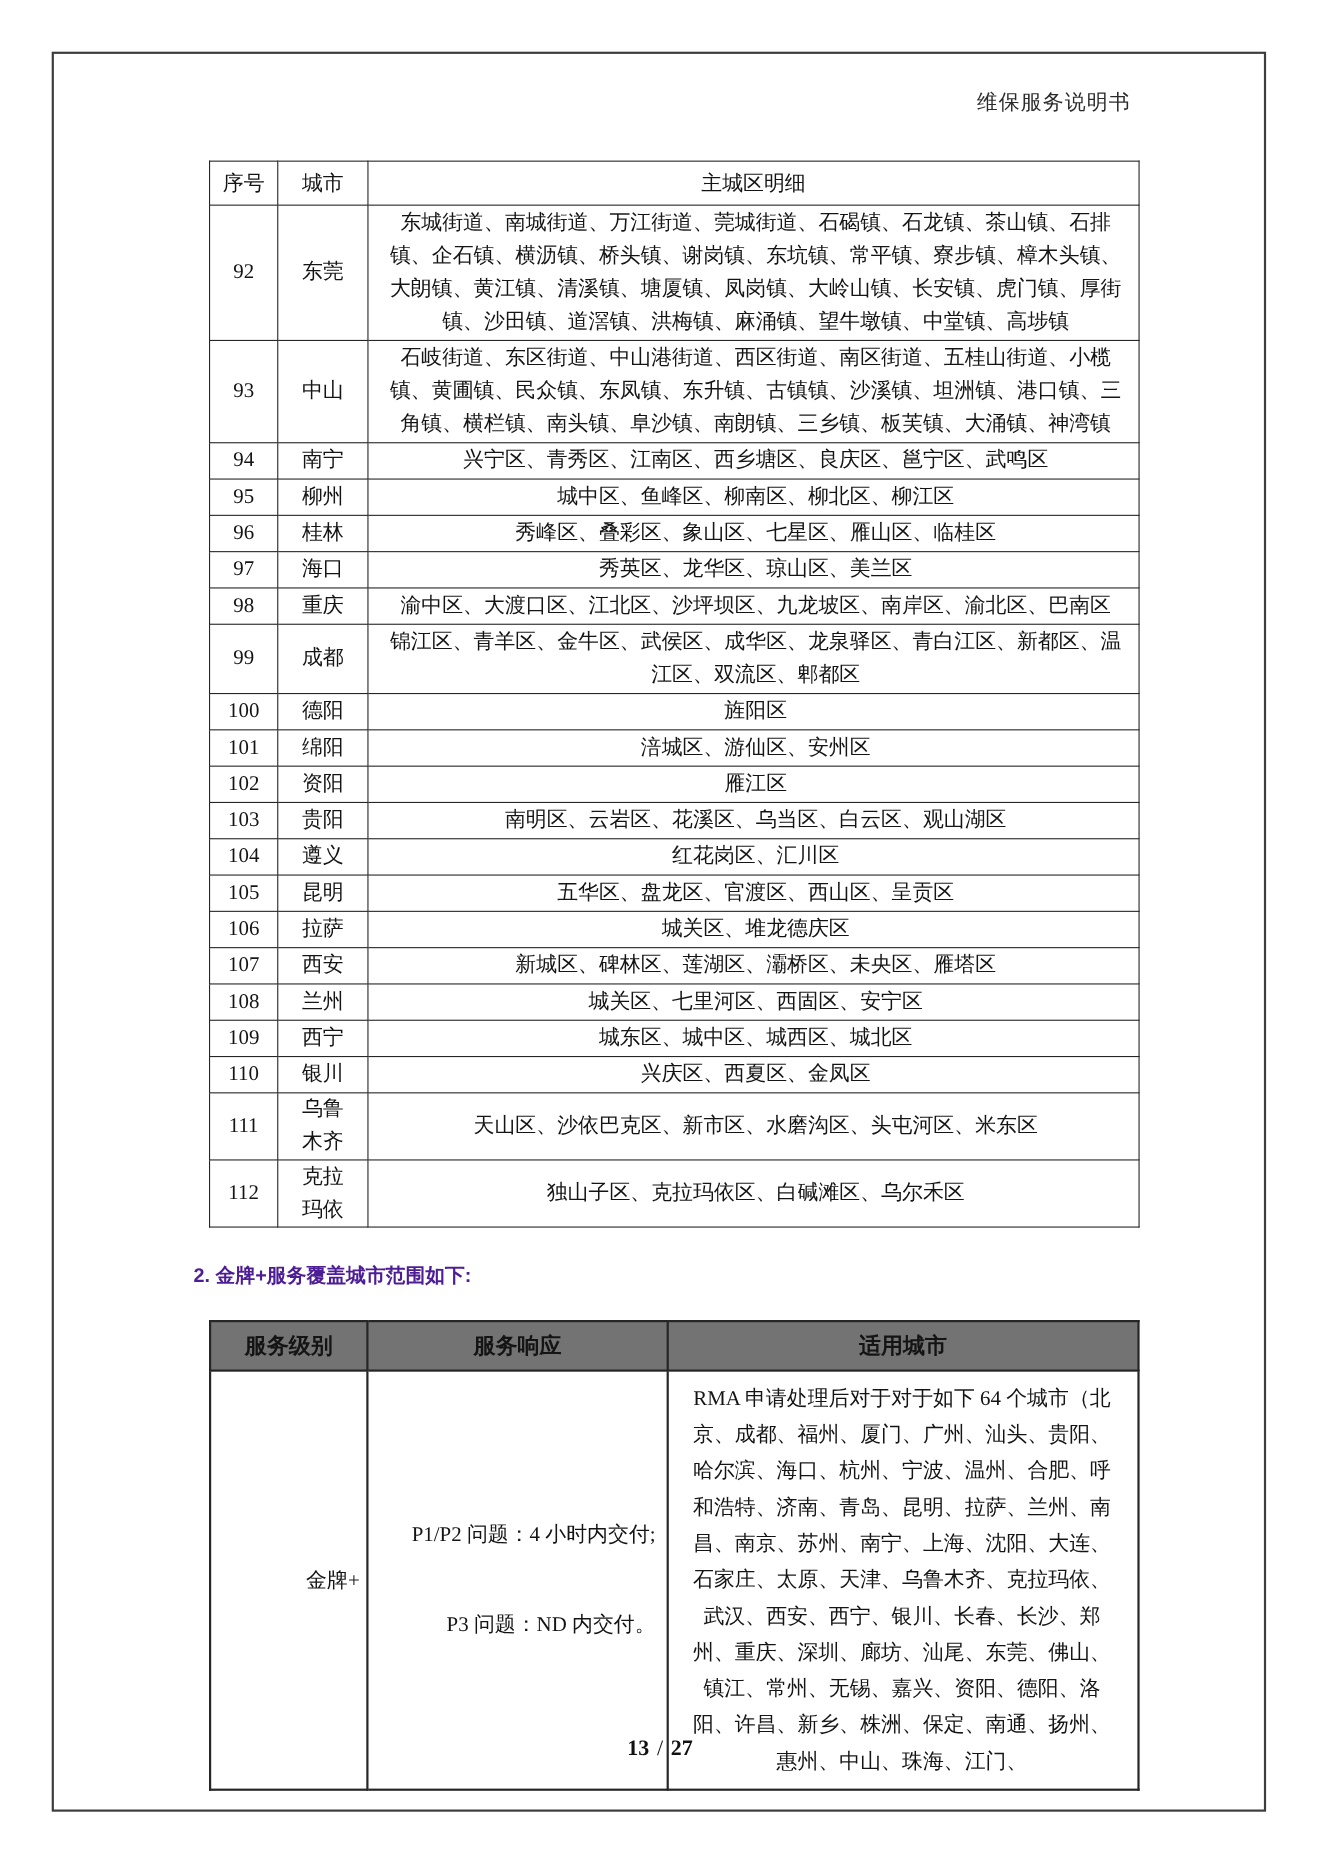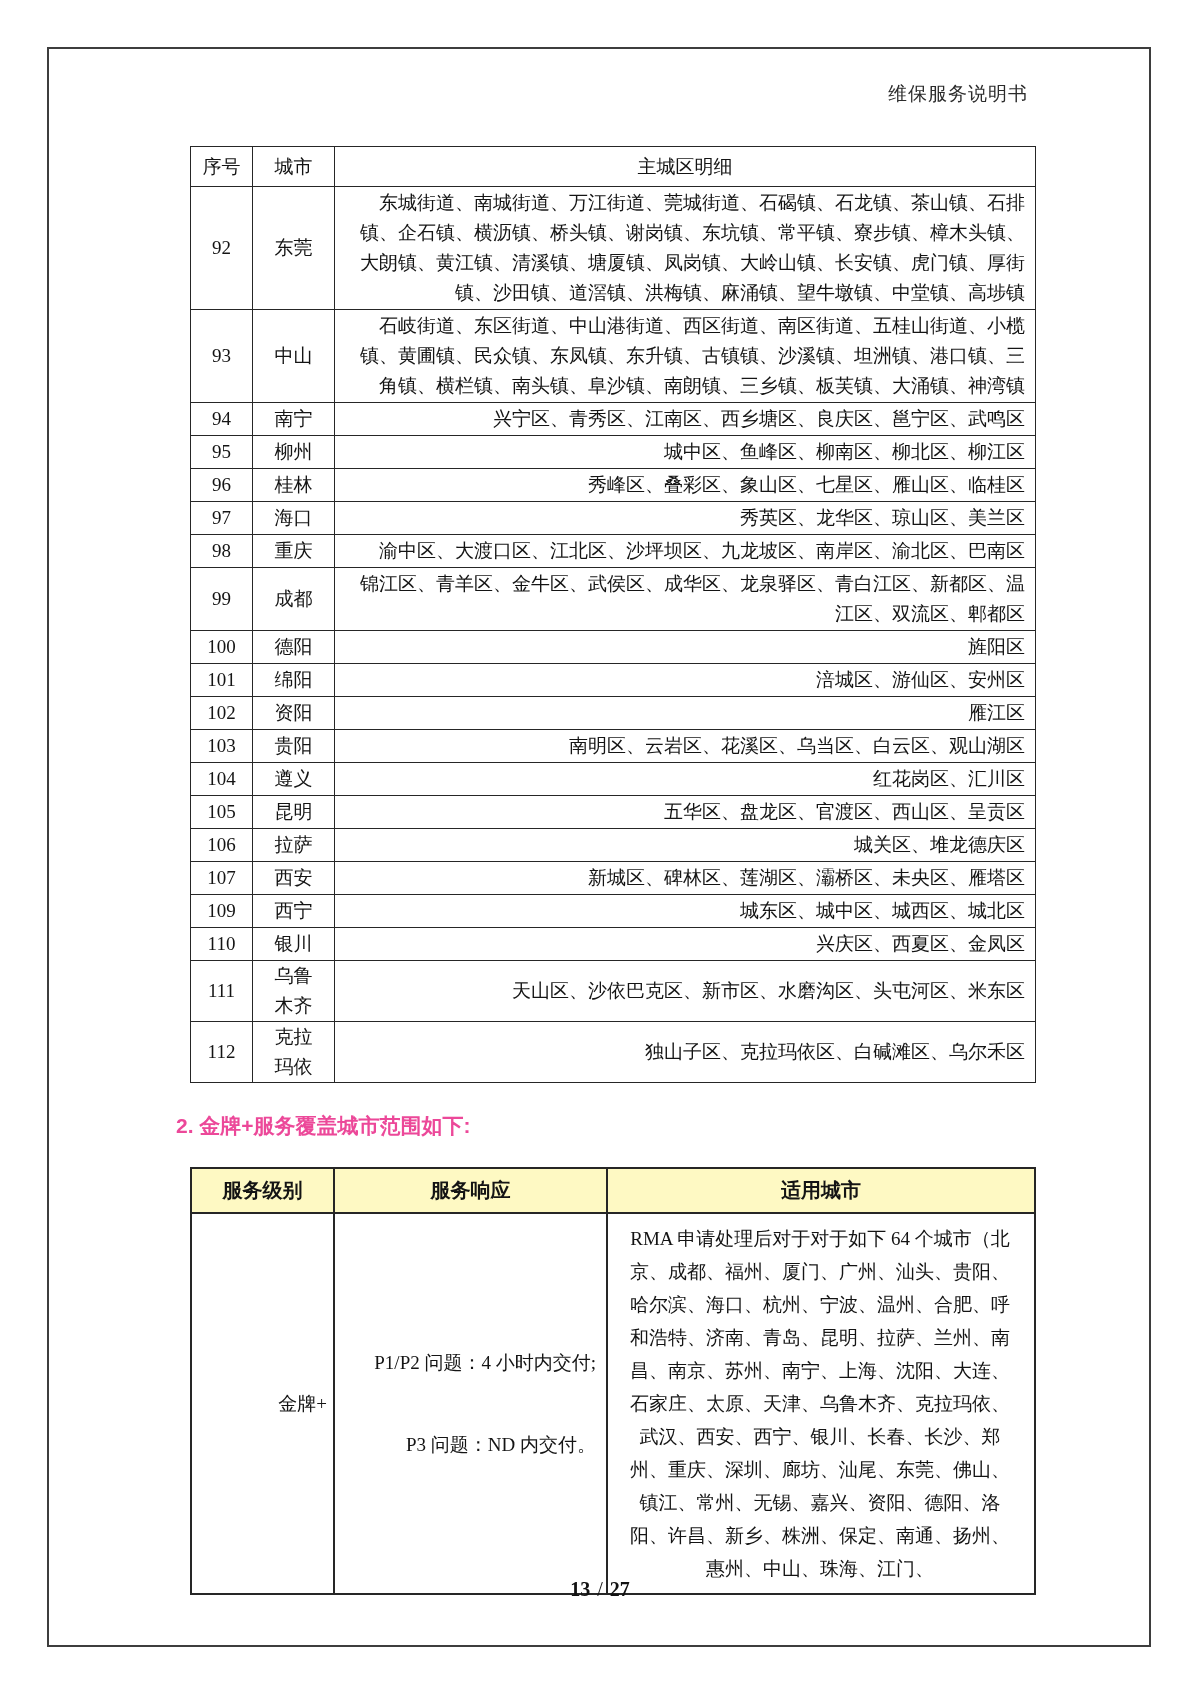--- a/index.html
+++ b/index.html
@@ -52,43 +52,43 @@
   }
   .city-table thead th {
     height: 40px;
     font-weight: 400;
     text-align: center;
     padding: 0 4px;
   }
   .city-table .c-no   { text-align: center; padding: 0 4px;  line-height: 30px; }
   .city-table .c-city { text-align: center; padding: 0 13px; line-height: 30px; }
   .city-table .c-detail {
-    text-align: right;
+    text-align: center;
     padding: 1px 10px 1px 14px;
     line-height: 30px;
   }
 
   .section-heading {
     margin: 28px 0 0 -14px;
-    font-size: 21px;
+    font-size: 18px;
     font-weight: 700;
-    color: #ec4899;
+    color: #4c1d95;
     line-height: 30px;
   }
 
   
   .service-table { margin-top: 26px; }
   .service-table th, .service-table td {
     border: 2px solid #262626;
     font-size: 19px;
     color: #141414;
     box-sizing: border-box;
   }
   .service-table thead th {
-    background: #fef9c3;
+    background: #737373;
     height: 45px;
     font-weight: 700;
     font-size: 20px;
     text-align: center;
     padding: 0 4px;
   }
   .service-table .level {
     text-align: right;
     vertical-align: middle;
     padding: 0 6px;
@@ -236,20 +236,25 @@
     <td class="c-city">拉萨</td>
     <td class="c-detail">城关区、堆龙德庆区</td>
   </tr>
 
   <tr>
     <td class="c-no">107</td>
     <td class="c-city">西安</td>
     <td class="c-detail">新城区、碑林区、莲湖区、灞桥区、未央区、雁塔区</td>
   </tr>
 
+  <tr>
+    <td class="c-no">108</td>
+    <td class="c-city">兰州</td>
+    <td class="c-detail">城关区、七里河区、西固区、安宁区</td>
+  </tr>
 
   <tr>
     <td class="c-no">109</td>
     <td class="c-city">西宁</td>
     <td class="c-detail">城东区、城中区、城西区、城北区</td>
   </tr>
 
   <tr>
     <td class="c-no">110</td>
     <td class="c-city">银川</td>

